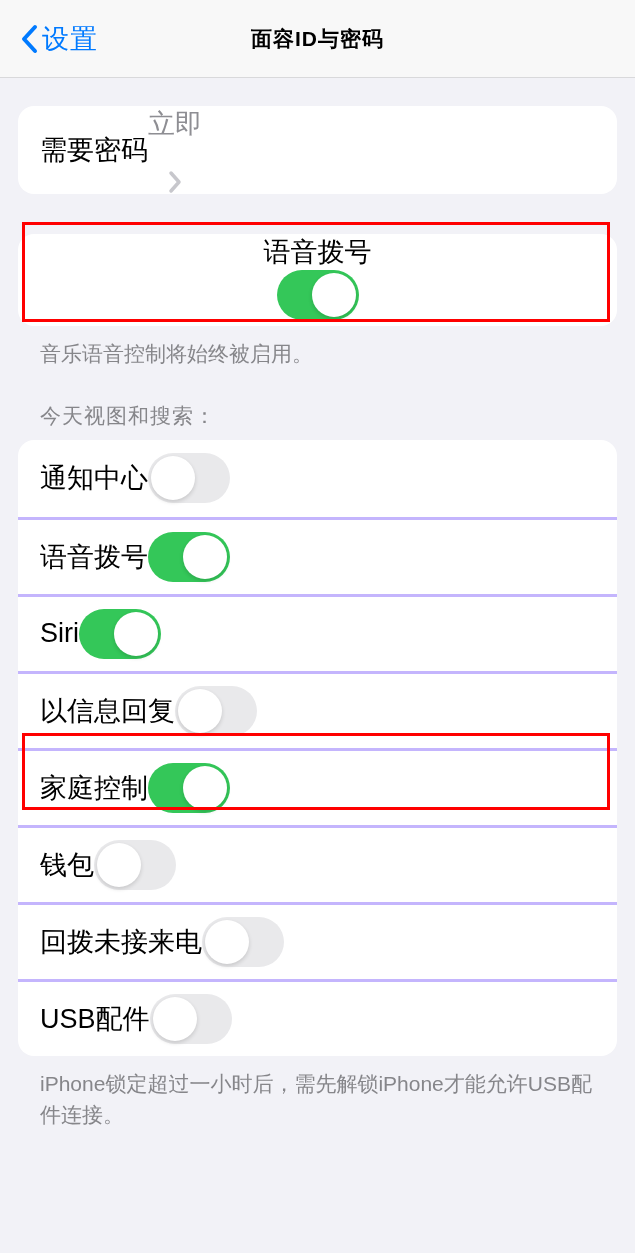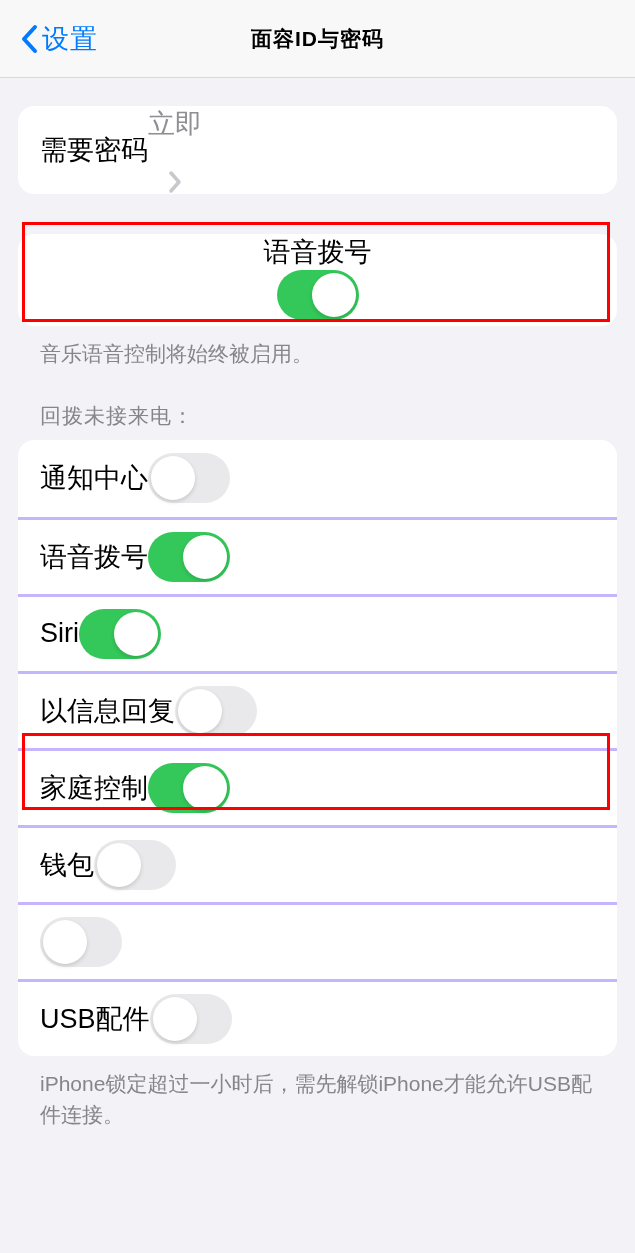--- a/index.html
+++ b/index.html
@@ -152,21 +152,21 @@
   <div class="group">
     <div class="row" style="min-height:92px;flex-direction:column;">
       <span class="row-label">语音拨号</span>
       <div class="toggle on">
           <div class="knob"></div>
         </div>
     </div>
   </div>
   <div class="footer-text">音乐语音控制将始终被启用。</div>
 
-  <div class="section-header">回拨未接来电：</div>
+  <div class="section-header">今天视图和搜索：</div>
 
   <div class="group" id="lock-access-group">
       <div class="row">
         <span class="row-label">通知中心</span>
         <div class="toggle off">
           <div class="knob"></div>
         </div>
       </div>
       <div class="row">
         <span class="row-label">语音拨号</span>
@@ -192,20 +192,21 @@
           <div class="knob"></div>
         </div>
       </div>
       <div class="row">
         <span class="row-label">钱包</span>
         <div class="toggle off">
           <div class="knob"></div>
         </div>
       </div>
       <div class="row">
+        <span class="row-label">回拨未接来电</span>
         <div class="toggle off">
           <div class="knob"></div>
         </div>
       </div>
       <div class="row">
         <span class="row-label">USB配件</span>
         <div class="toggle off">
           <div class="knob"></div>
         </div>
       </div>

